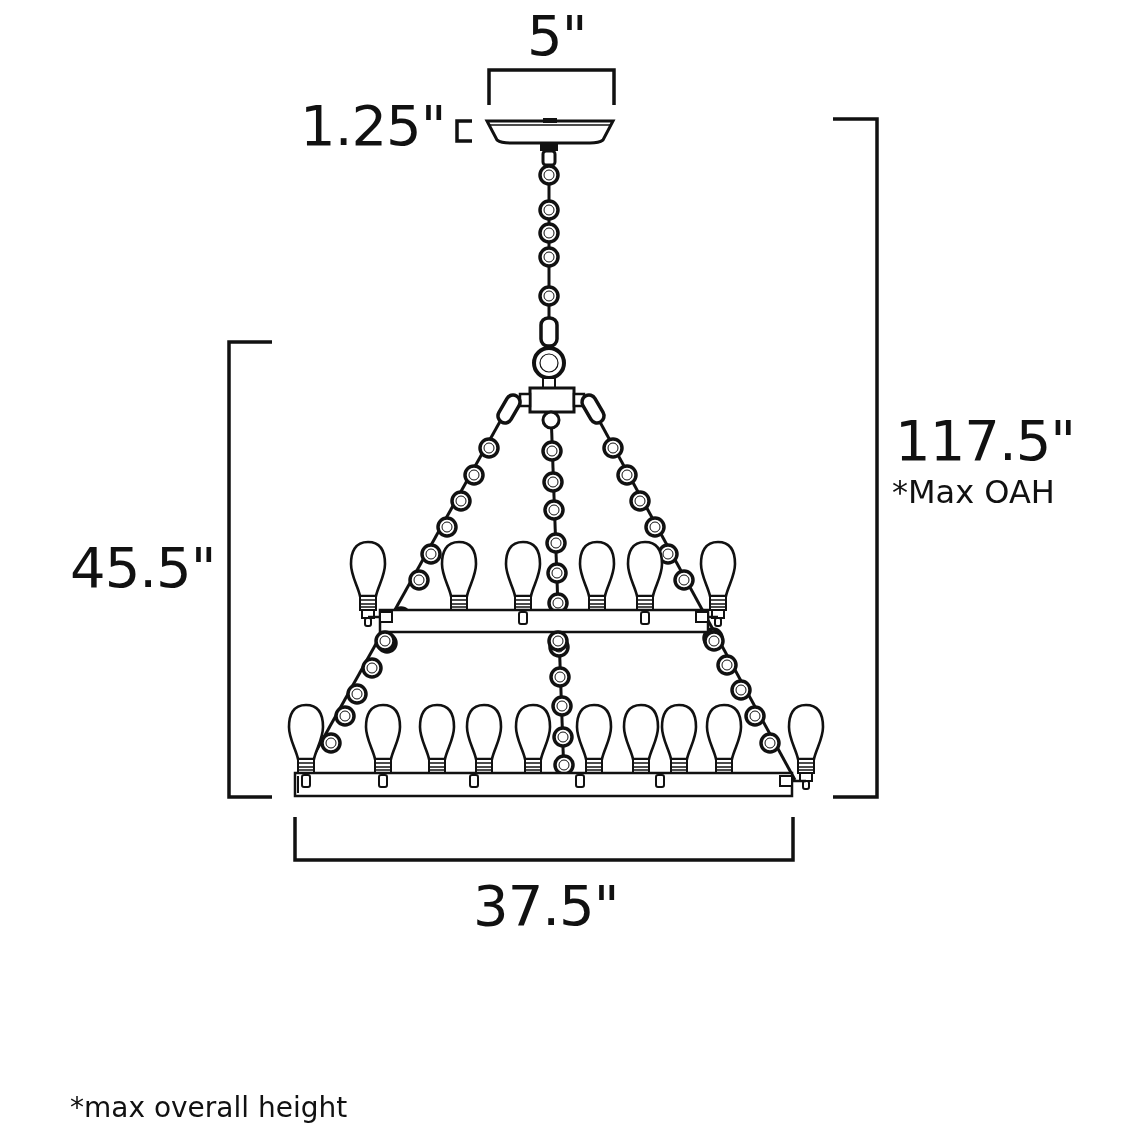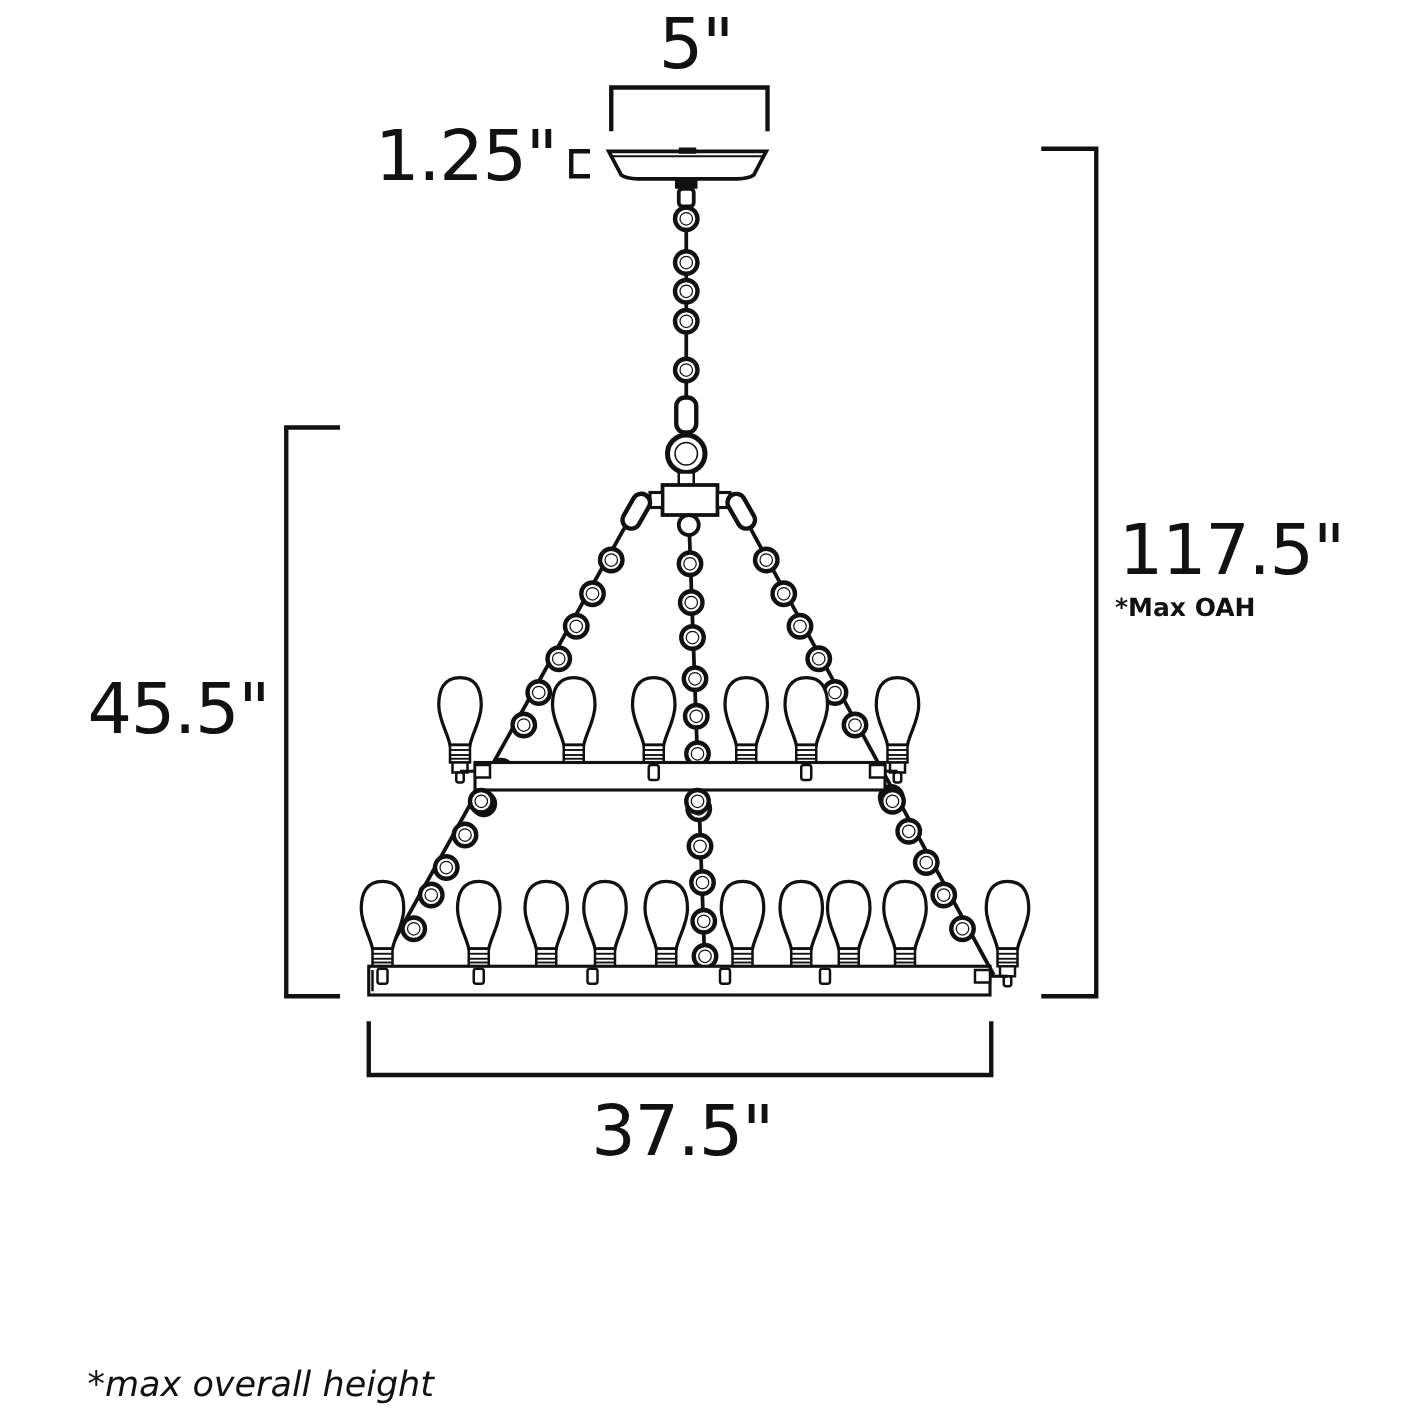--- a/index.html
+++ b/index.html
@@ -1,32 +1,32 @@
 <!DOCTYPE html>
 <html><head>
 <meta charset="utf-8">
 <style>
   html, body { margin: 0; padding: 0; background: #ffffff; }
   body { width: 1136px; height: 1136px; position: relative; overflow: hidden; font-family: "DejaVu Sans", sans-serif; color: #111111; }
   .lbl { position: absolute; white-space: nowrap; line-height: 1; color: #111111; font-family: "DejaVu Sans", sans-serif; font-weight: normal; }
   .big { font-size: 56px; letter-spacing: -1px; }
-  .mid { font-size: 20px; font-weight: bold; }
+  .mid { font-size: 32px; }
   .foot { font-size: 28px; }
   svg#drawing { position: absolute; left: 0; top: 0; }
 </style>
 </head>
 <body>
 
 <div class="lbl big" style="left:527px; top:8px;">5"</div>
 <div class="lbl big" style="left:300px; top:98px;">1.25"</div>
 <div class="lbl big" style="left:895px; top:413px;">117.5"</div>
 <div class="lbl mid" style="left:892px; top:476px;">*Max OAH</div>
 <div class="lbl big" style="left:70px; top:540px;">45.5"</div>
 <div class="lbl big" style="left:473px; top:878px;">37.5"</div>
-<div class="lbl foot" style="left:70px; top:1094px;font-style:italic;">*max overall height</div>
+<div class="lbl foot" style="left:70px; top:1094px;">*max overall height</div>
 
 <svg id="drawing" width="1136" height="1136" viewBox="0 0 1136 1136" xmlns="http://www.w3.org/2000/svg">
   <defs>
 
     <g id="link">
       <circle cx="0" cy="0" r="9" fill="#fff" stroke="#111" stroke-width="3.5"></circle>
       <circle cx="0" cy="0" r="5" fill="none" stroke="#111" stroke-width="1"></circle>
     </g>
 
     <g id="bulb">

